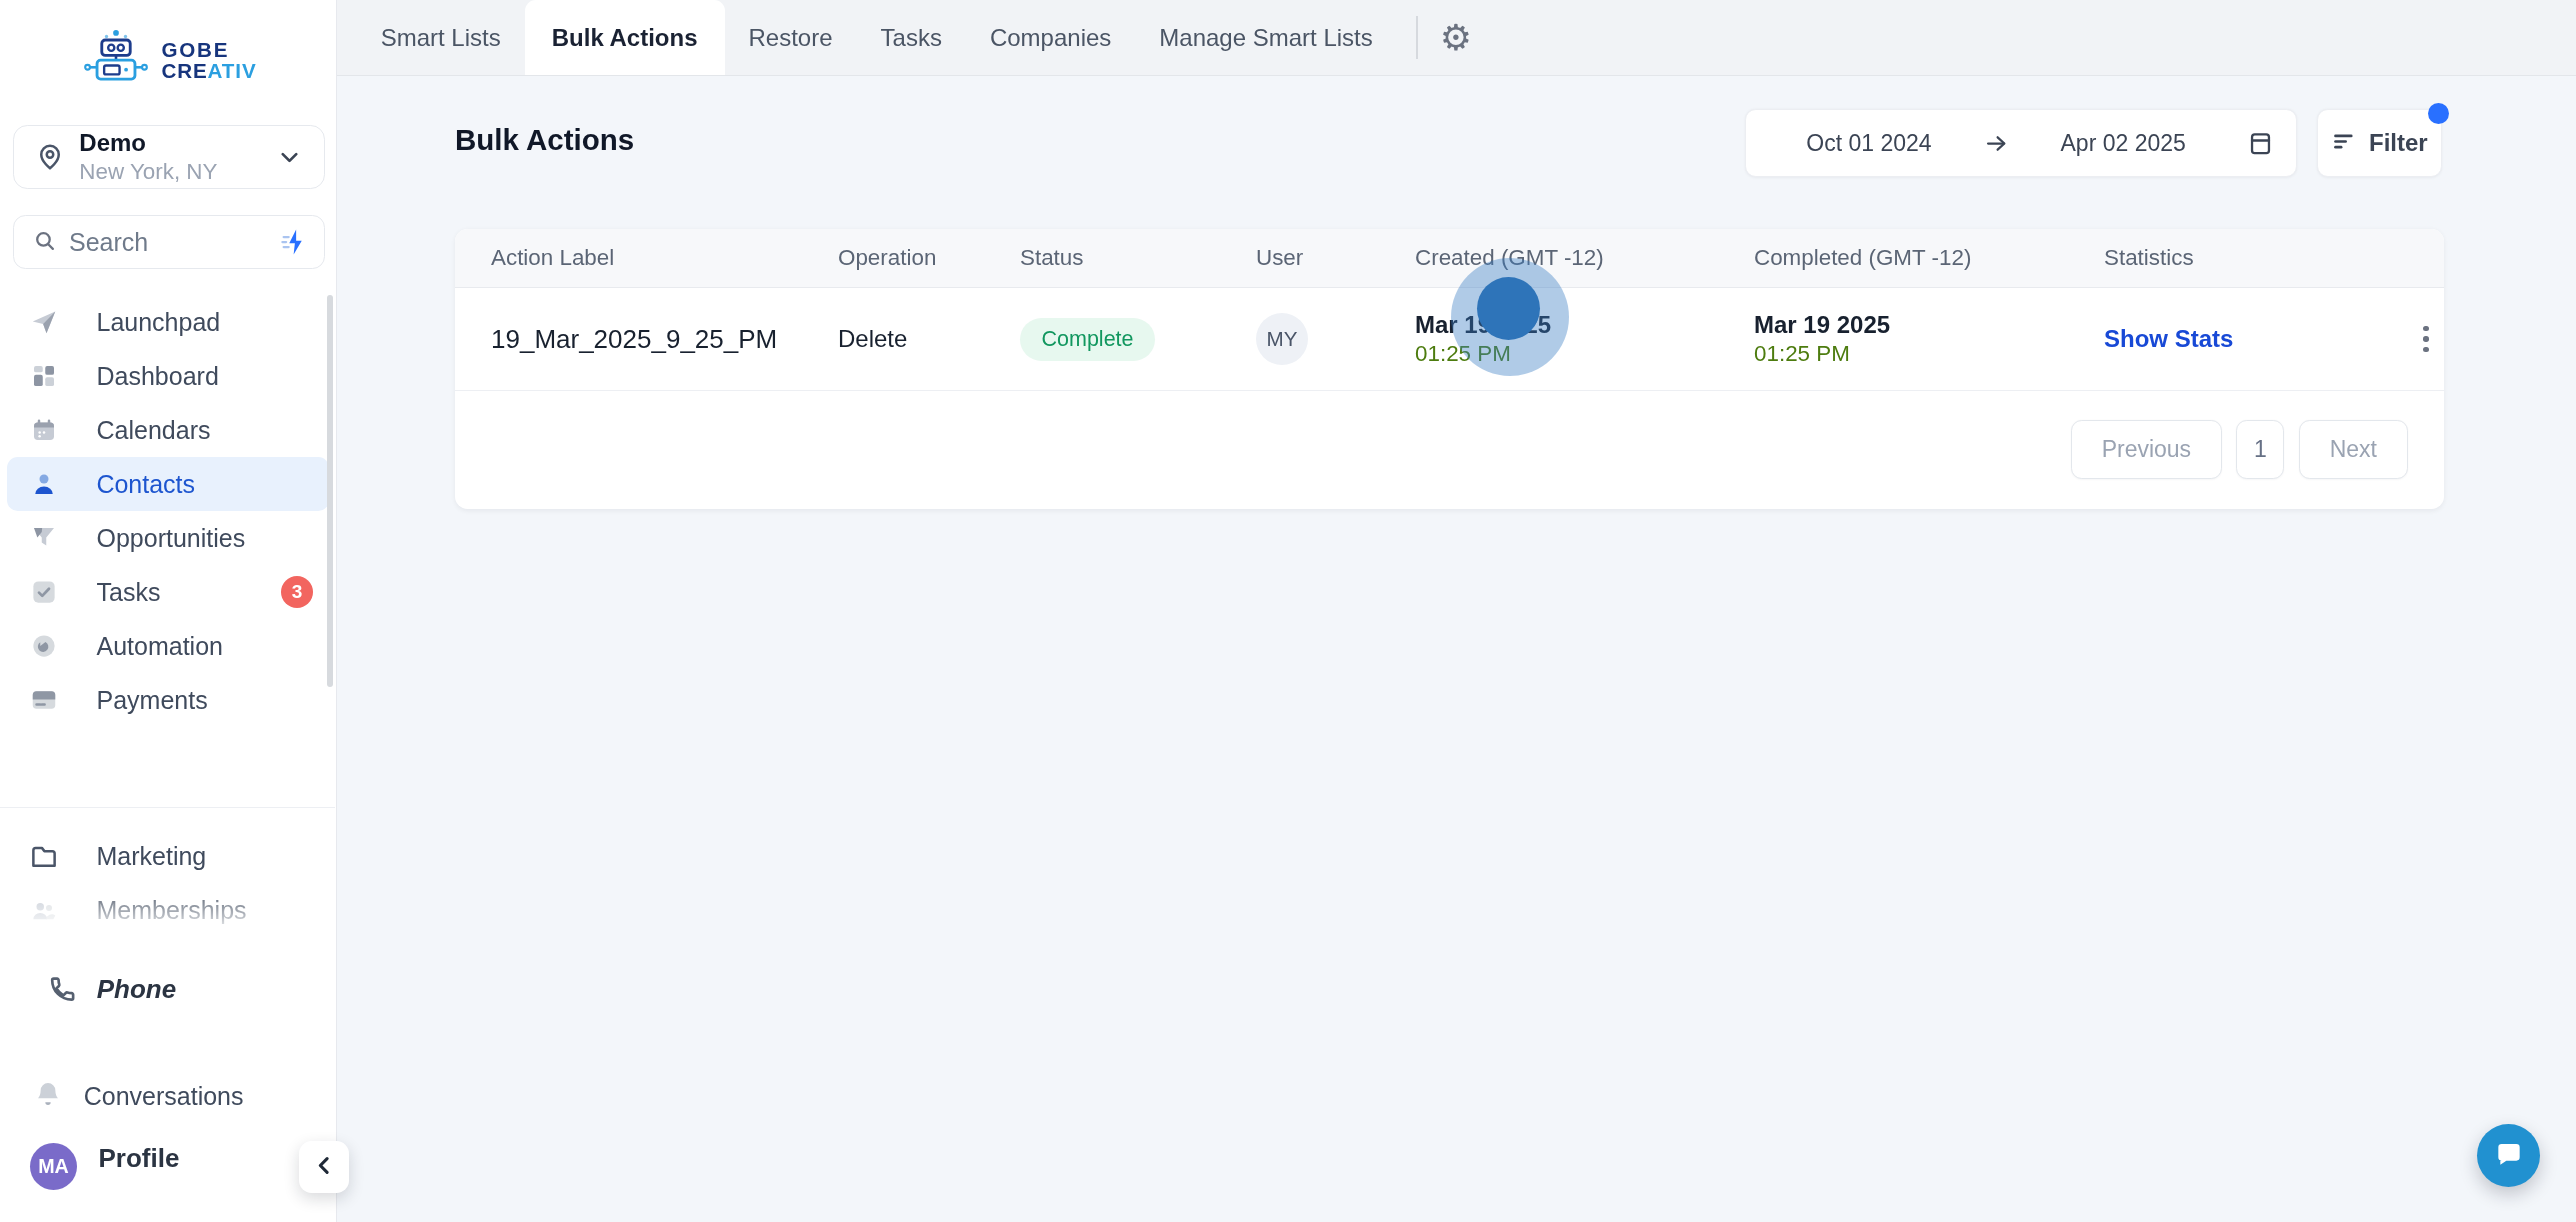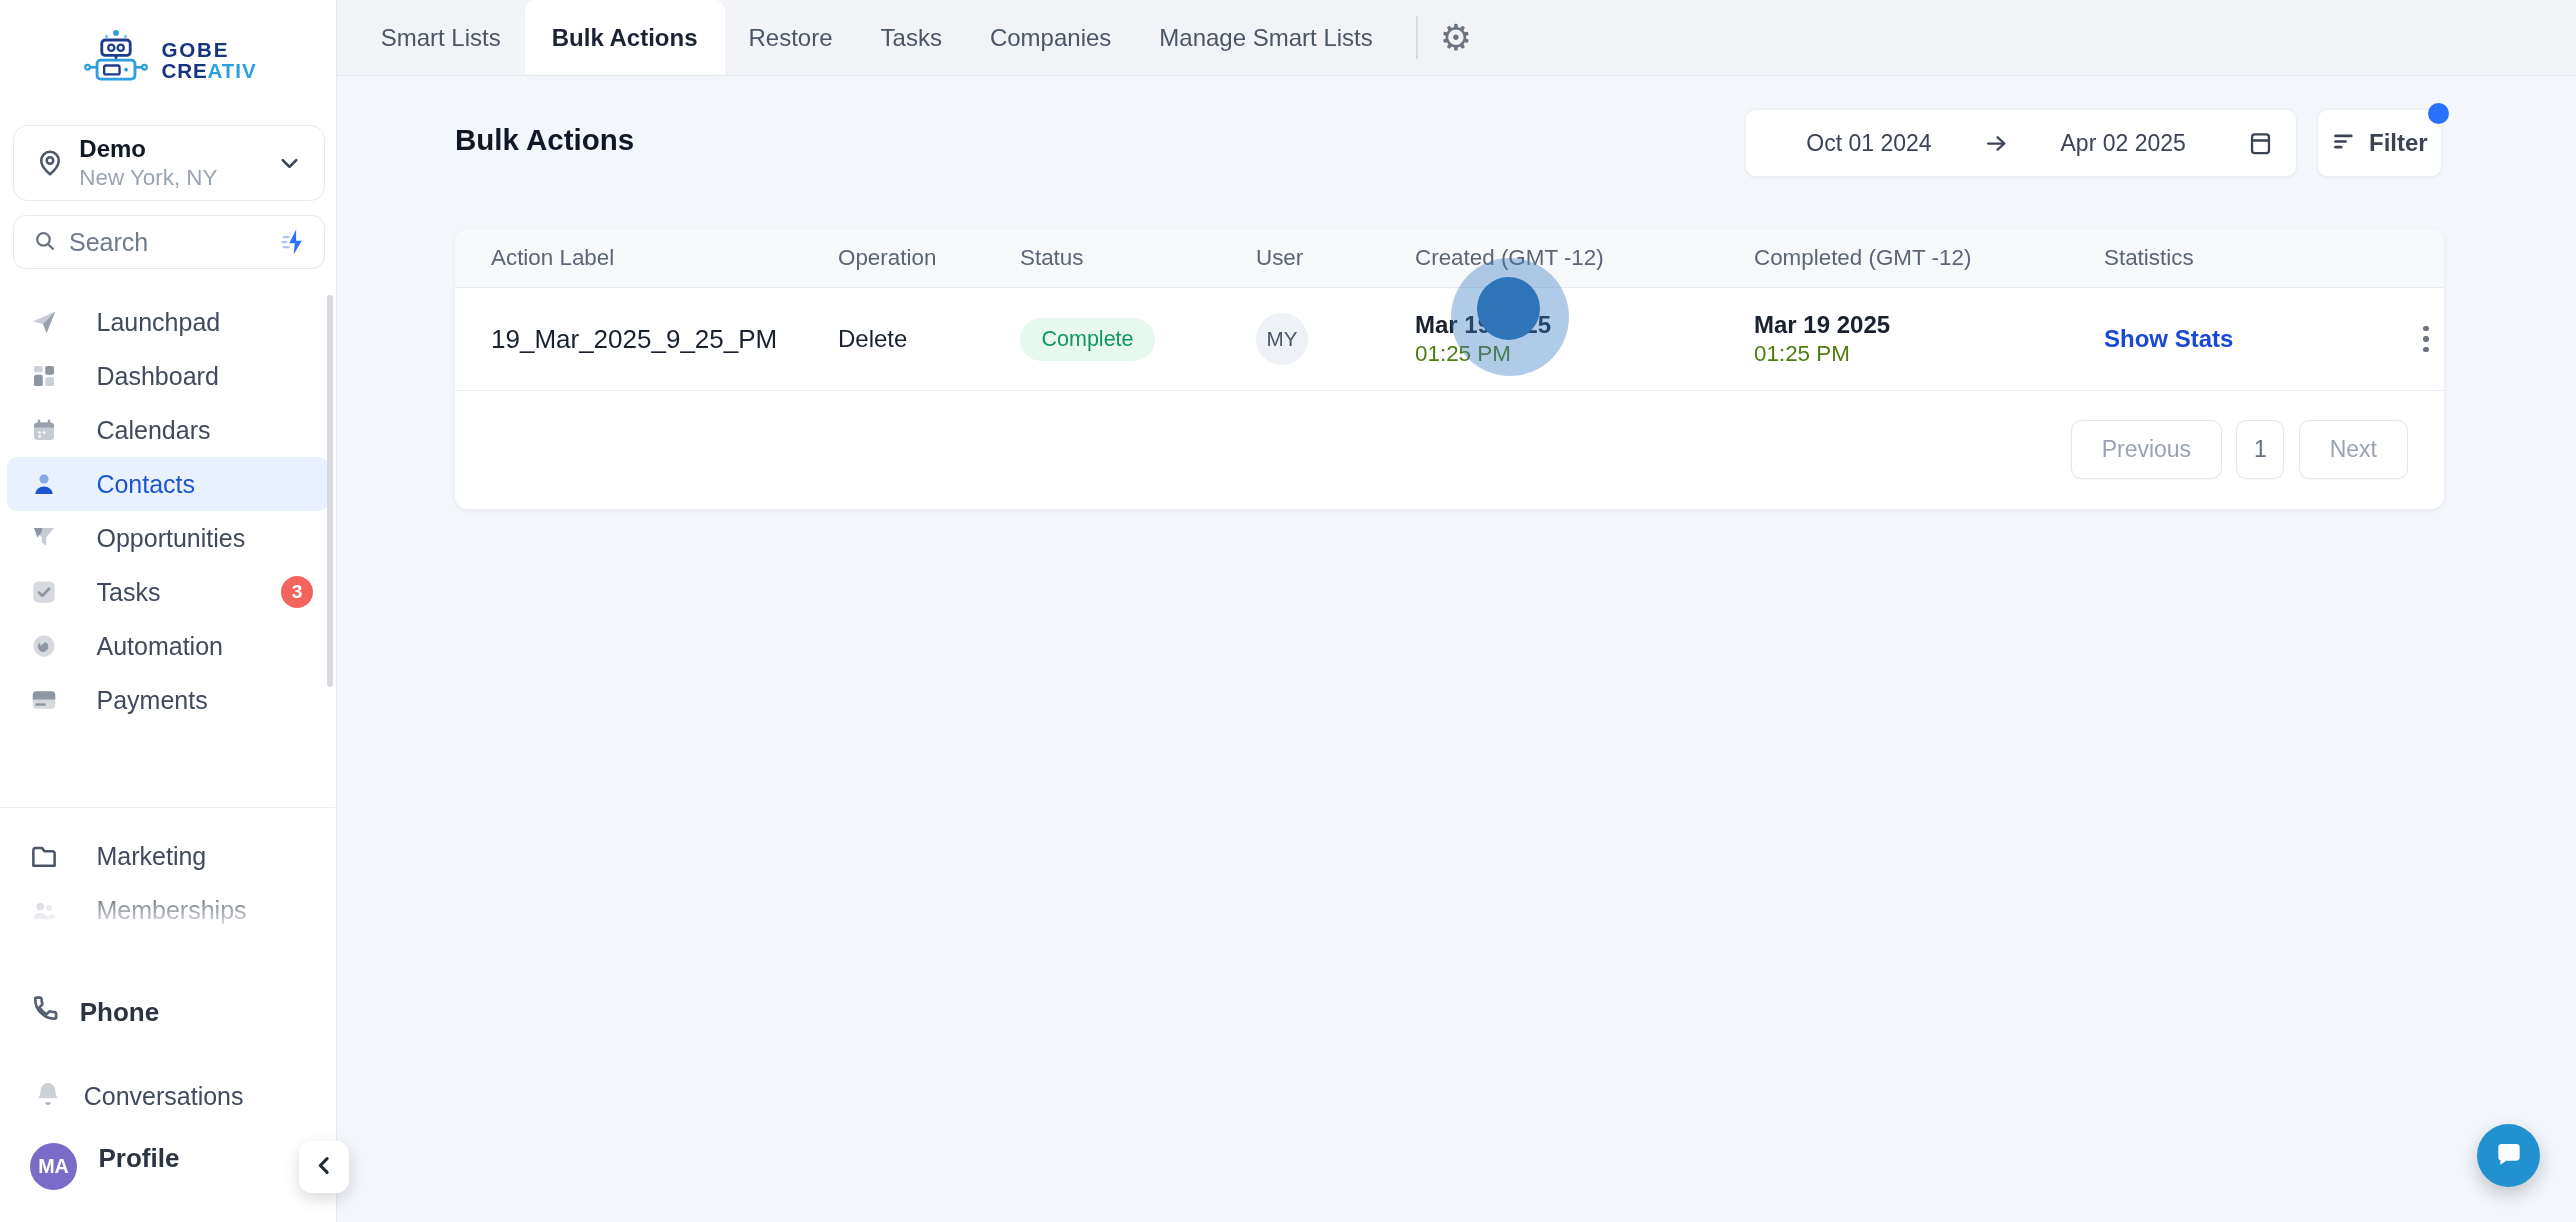--- a/index.html
+++ b/index.html
@@ -8,21 +8,21 @@
   .app { position:relative; width:2576px; height:1223px; }
 
   
   .sidebar { position:absolute; left:0; top:0; width:337px; height:1223px; background:#ffffff; border-right:0.9px solid #e7e9ee; z-index:10; }
   .logo { position:absolute; left:0; top:27px; width:337px; display:flex; align-items:center; justify-content:center; gap:9px; }
   .logo-text { display:flex; flex-direction:column; line-height:1.0; }
   .logo-line1 { font-size:20.6px; font-weight:800; letter-spacing:1.8px; color:#17357d; }
   .logo-line2 { font-size:20.6px; font-weight:800; letter-spacing:0.9px; color:#17357d; }
   .logo-line2 .lt { color:#2b9fe0; }
 
-  .location-card { position:absolute; left:12.5px; right:10.7px; top:125px; height:76px; border:0.9px solid #e6e9ee; border-radius:14.3px; background:#fff; display:flex; align-items:center; padding:0 21.5px 0 21.5px; cursor:pointer; }
+  .location-card { position:absolute; left:12.5px; right:10.7px; top:125px; height:64px; border:0.9px solid #e6e9ee; border-radius:14.3px; background:#fff; display:flex; align-items:center; padding:0 21.5px 0 21.5px; cursor:pointer; }
   .loc-pin { flex:0 0 auto; margin-right:14.3px; display:flex; }
   .loc-texts { flex:1 1 auto; min-width:0; }
   .loc-name { font-size:24px; font-weight:700; color:#101828; }
   .loc-city { font-size:22.4px; color:#9aa3b2; margin-top:2.7px; }
   .loc-chevron { flex:0 0 auto; display:flex; }
 
   .search-box { position:absolute; left:12.5px; right:10.7px; top:215px; height:54px; border:0.9px solid #e6e9ee; border-radius:12.5px; background:#fff; display:flex; align-items:center; padding:0 16px 0 18px; }
   .search-box input { border:0; outline:none; flex:1 1 auto; font-size:25px; color:#344054; background:transparent; font-family:inherit; margin-left:12.5px; min-width:0; }
   .search-box input::placeholder { color:#6f7a8a; }
   .bolt-wrap { flex:0 0 auto; display:flex; }
@@ -32,21 +32,21 @@
   .nav-item .ico { width:34px; display:flex; justify-content:center; margin-right:12.5px; flex:0 0 auto; }
   .nav-item .lbl { font-size:25px; font-weight:500; color:#3f4a5c; }
   .nav-item.active { background:#e8f1fd; margin:0 7.2px; border-radius:10.7px; padding:0 12.5px 0 19.7px; }
   .nav-item.active .lbl { color:#1d55cf; }
   .badge { position:absolute; right:23px; top:50%; transform:translateY(-50%); min-width:32px; height:32px; border-radius:16px; background:#f2655f; color:#fff; font-size:19px; font-weight:700; display:flex; align-items:center; justify-content:center; padding:0 5.4px; }
 
   .nav-secondary { position:absolute; left:0; right:0.9px; top:807px; height:125px; overflow:hidden; border-top:0.9px solid #edeff3; }
   .nav-secondary .nav-item:first-child { margin-top:21.5px; }
   .nav-fade { position:absolute; left:0; right:0; bottom:0; height:47px; background:linear-gradient(to bottom, rgba(255,255,255,0), rgba(255,255,255,.95)); pointer-events:none; }
 
-  .row-phone { position:absolute; left:0; right:0; top:974px; height:54px; display:flex; align-items:flex-end; padding-left:28px; cursor:pointer; }
+  .row-phone { position:absolute; left:0; right:0; top:974px; height:54px; display:flex; align-items:flex-start; padding-left:45px; cursor:pointer;font-style:italic; }
   .row-phone .lbl { font-size:26px; font-weight:700; color:#2b3442; margin-left:19.7px; }
   .row-notif { position:absolute; left:0; right:0; top:1069px; height:54px; display:flex; align-items:center; padding-left:32px; cursor:pointer; }
   .row-notif .lbl { font-size:25px; font-weight:500; color:#3f4a5c; margin-left:19.7px; }
   .row-profile { position:absolute; left:0; right:0; top:1143px; height:57px; display:flex; align-items:flex-start; padding-left:30px; cursor:pointer; }
   .avatar-ma { width:47px; height:47px; border-radius:50%; background:#7a6bc9; color:#fff; font-size:19.7px; font-weight:600; display:flex; align-items:center; justify-content:center; }
   .row-profile .lbl { font-size:26px; font-weight:700; color:#2b3442; margin-left:21.5px; }
 
   .collapse-btn { position:absolute; left:299px; top:1141px; width:50px; height:52px; background:#fff; border-radius:12.5px; box-shadow:0 5.4px 16px rgba(16,24,40,.16); display:flex; align-items:center; justify-content:center; z-index:30; cursor:pointer; }
   .sb-thumb { position:absolute; right:2.7px; top:295px; width:6.3px; height:392px; background:#d7dade; border-radius:3.6px; cursor:grab; }
 

